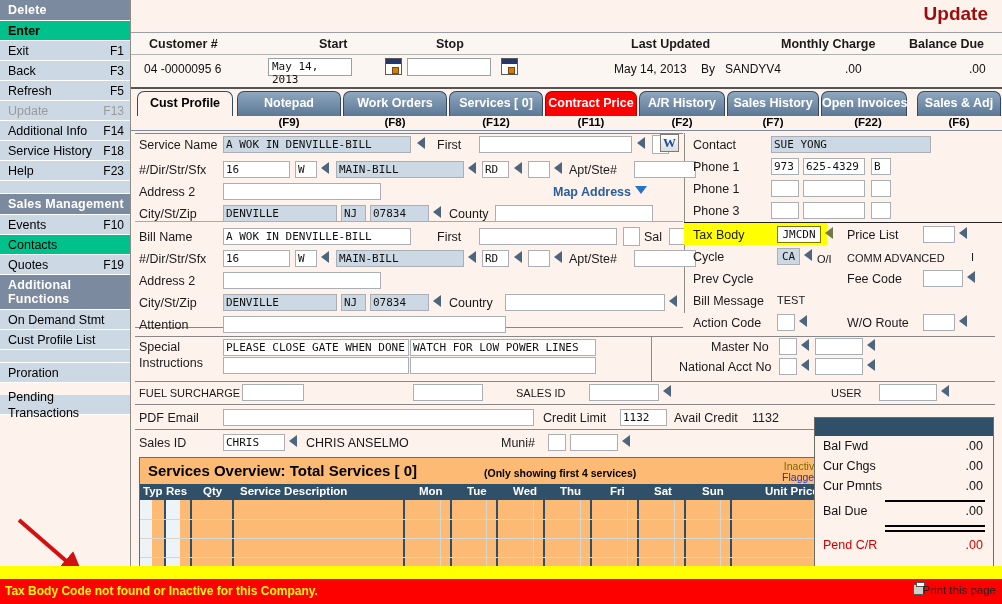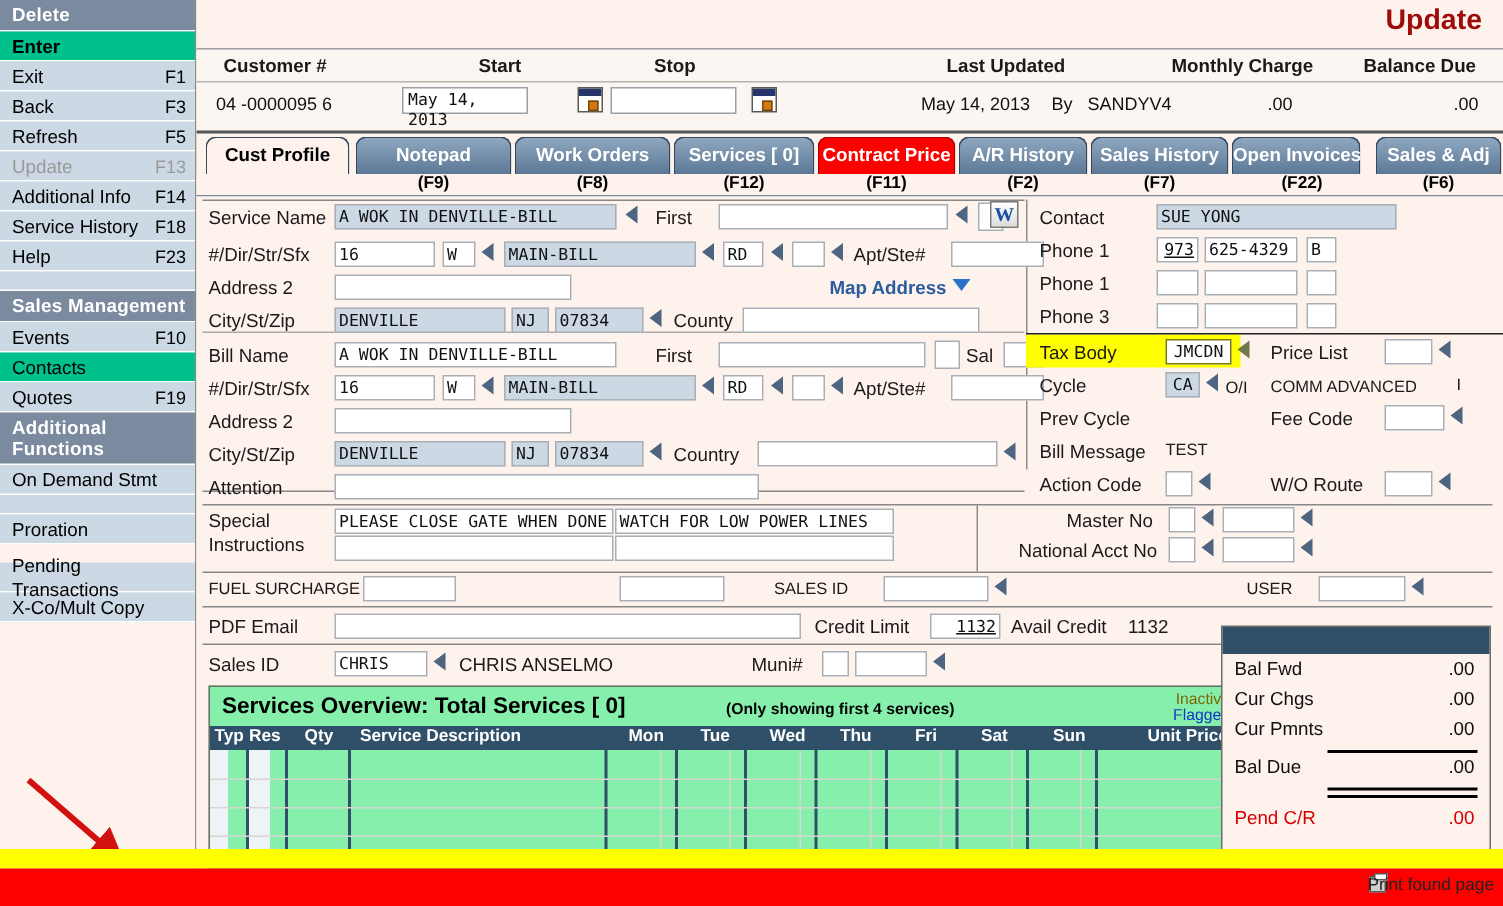--- a/index.html
+++ b/index.html
@@ -86,21 +86,21 @@
   
   .form { position:absolute; left:0; top:131px; right:0; bottom:25px; background:#fdf2ec; }
   .lbl { position:absolute; font-size:12.5px; color:#1a1a1a; white-space:nowrap; }
   .lbl.sm { font-size:11px; }
   .fld {
     position:absolute; height:17px; border:1px solid #a9afb5; background:#fff;
     font-family:"DejaVu Sans Mono", monospace; font-size:11px; color:#111;
     padding:0 2px; line-height:15px; overflow:hidden; white-space:nowrap;
   }
   .fld.grey { background:#ccd9e4; }
-  .fld.r { text-align:right;text-decoration:underline; }
+  .fld.r { text-align:left; }
   .arrow {
     position:absolute; width:0; height:0; border-top:6px solid transparent;
     border-bottom:6px solid transparent; border-right:8px solid #4d6580;
   }
   .arrow.dn {
     border-right:none; border-left:6px solid transparent;
     border-right:6px solid transparent; border-top:8px solid #2a72c9; width:0;height:0;
   }
   .sep { position:absolute; background:#555; height:1px; }
   .vsep { position:absolute; background:#8d8d86; width:1px; }
@@ -108,21 +108,21 @@
   .wicon {
     position:absolute; width:19px; height:18px; border:1px solid #7a7a75;
     background:linear-gradient(#ffffff,#dcdcdc);
     color:#1b4ea1; font-weight:bold; font-size:13px; text-align:center; line-height:16px;
     font-family:"Liberation Serif", serif;
   }
   .hl { position:absolute; background:#ffff00; }
 
   
   .svc { position:absolute; left:8px; top:326px; width:688px; height:122px;
-     background:#86efac; border:1px solid #6d6d66; }
+     background:#fdba74; border:1px solid #6d6d66; }
   .svc-title { position:absolute; left:8px; top:4px; font-size:15px; font-weight:bold; color:#000; }
   .svc-note { position:absolute; left:344px; top:9px; font-size:10.5px; font-weight:bold; color:#000; }
   .svc-inact { position:absolute; right:6px; top:2px; font-size:10.5px; color:#7a6a00; }
   .svc-flag { position:absolute; right:6px; top:13px; font-size:10.5px; color:#1336c4; }
   .svc-head { position:absolute; left:0; top:26px; width:100%; height:16px;
     background:#2f5068; color:#fff; font-size:11.5px; font-weight:bold; }
   .sh { position:absolute; top:1px; }
   .svc-grid { position:absolute; left:0; top:42px; width:100%; bottom:0; }
   .gline { position:absolute; background:#d7d7d2; height:1px; left:0; right:0; }
   .gvline { position:absolute; background:#2f5068; width:2px; top:0; bottom:0; }
@@ -203,32 +203,32 @@
     <div class="sb-item">
       <span>Quotes</span>
       <span class="key">F19</span>
     </div>
 
     <div class="sb-head">Additional Functions</div>
     <div class="sb-item">
       <span>On Demand Stmt</span>
       <span class="key"></span>
     </div>
+    <div class="sb-item">
+      <span>Cust Profile List</span>
+      <span class="key"></span>
+    </div>
     <div class="sb-gap"></div>
     <div class="sb-item">
       <span>Proration</span>
       <span class="key"></span>
     </div>
     <div class="sb-blank"></div>
     <div class="sb-item">
       <span>Pending Transactions</span>
-      <span class="key"></span>
-    </div>
-    <div class="sb-item">
-      <span>X-Co/Mult Copy</span>
       <span class="key"></span>
     </div>
 
     <div class="annot">
       <svg width="131" height="95" viewBox="0 0 131 95">
         <defs>
           <marker id="ah" markerWidth="6" markerHeight="6" refX="2.2" refY="3" orient="auto">
             <path d="M0,0 L6,3 L0,6 z" fill="#d31010"></path>
           </marker>
         </defs>
@@ -547,17 +547,18 @@
           <span class="balv" style="color:#d40000">.00</span>
         </div>
       </div>
 
     </div>
   </div>
 
   <div class="yellowband"></div>
 
   <div class="statusbar">
+    <div class="statusmsg">Tax Body Code not found or Inactive for this Company.</div>
     <div class="printer"></div>
-    <div class="printlink">Print found page</div>
+    <div class="printlink">Print this page</div>
   </div>
 
 </div>
 
 </body></html>

